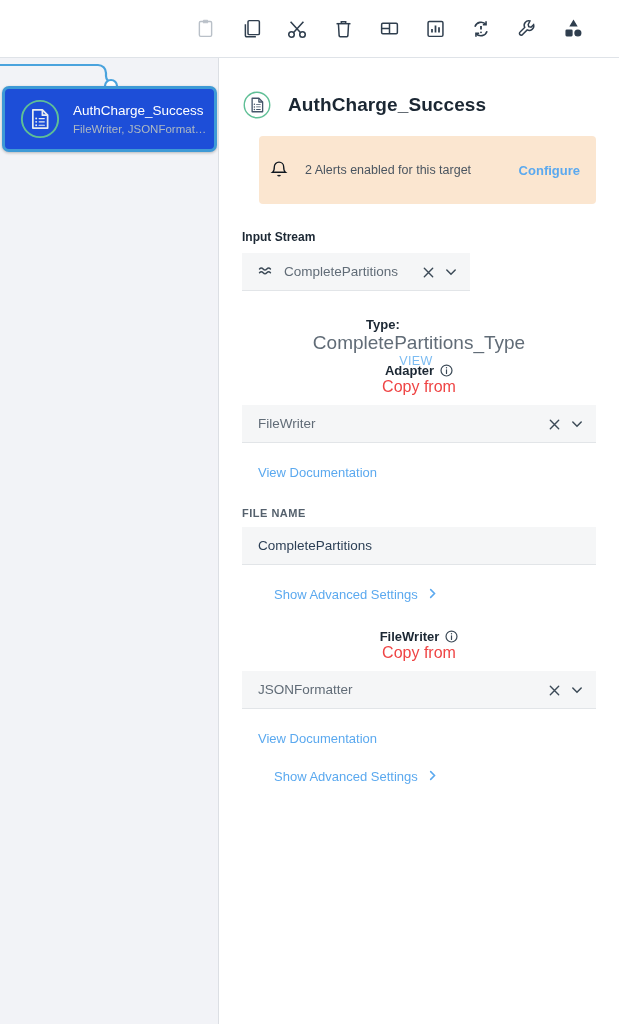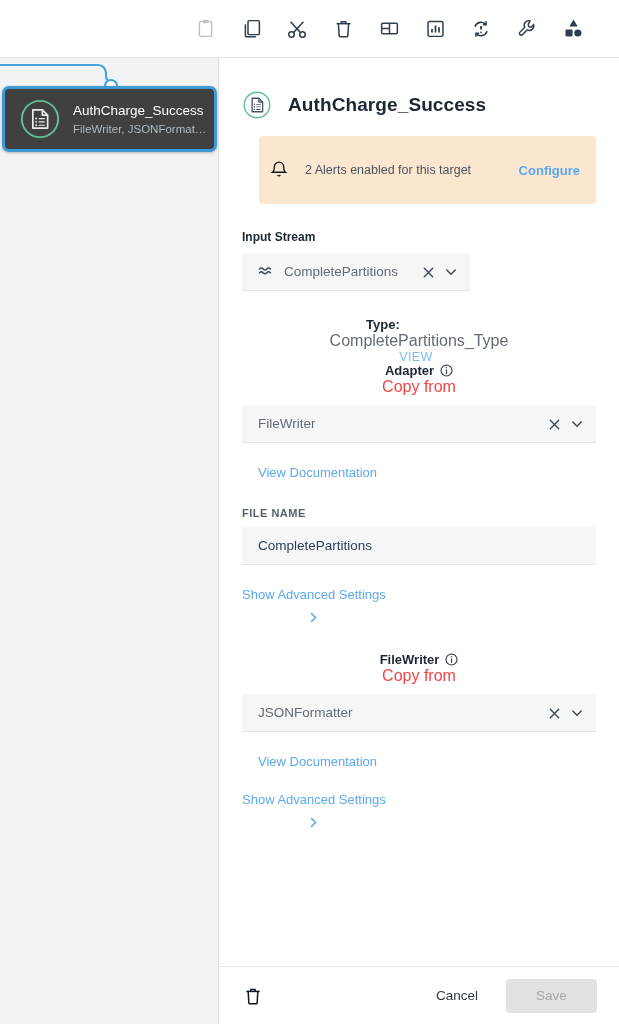--- a/index.html
+++ b/index.html
@@ -34,21 +34,21 @@
     width: 219px; height: 966px;
     background: #f2f3f7;
     border-right: 1px solid #dcdfe4;
     overflow: hidden;
   }
   .connector { position: absolute; top: 0; left: 0; }
 
   .node {
     position: absolute; left: 2px; top: 28px;
     width: 215px; height: 66px;
-    background: #404040;
+    background: #1d4ed8;
     border: 3px solid #3e9ad6;
     border-radius: 7px;
     display: flex; align-items: center;
     padding-left: 14px;
     box-shadow: 0 1px 3px rgba(0,0,0,.25);
   }
   .node-icon { width: 42px; height: 42px; flex: 0 0 42px; }
   .node-text { margin-left: 12px; overflow: hidden; }
   .node-title {
     font-size: 13.5px; color: #ffffff; line-height: 17px;
@@ -122,41 +122,41 @@
   .select-val { font-size: 13.5px; color: #616c77; flex: 1; white-space: nowrap; }
   .sel-actions { display: flex; align-items: center; gap: 9px; color: #3c4a57; }
   .sel-x { width: 13px; height: 13px; cursor: pointer; }
   .sel-caret { width: 14px; height: 14px; cursor: pointer; }
 
   .type-row {
     display: flex; align-items: center;
     margin-top: 26px; height: 20px; flex-direction: column;
   }
   .type-key { font-size: 13px; font-weight: bold; color: #1b2733; width: 106px; }
-  .type-val { font-size: 16px; color: #616c77; flex: 1; text-align: right; }
+  .type-val { font-size: 19px; color: #616c77; flex: 1; text-align: right; }
   .type-view { font-size: 12.5px; color: #7cbcf2; letter-spacing: .4px; cursor: pointer; margin-right: 6px;}
 
   .doc-link {
     font-size: 13px; color: #5ba9ef; cursor: pointer;
     margin-top: 22px; margin-left: 16px; display: inline-block;
   }
   .field-label {
     font-size: 11px; font-weight: bold; color: #55616d;
     letter-spacing: .5px; margin-top: 26px; margin-bottom: 8px;
   }
   .text-field {
     background: #f5f6f7; border-bottom: 1px solid #e2e5e8;
     height: 38px; display: flex; align-items: center;
     padding: 0 16px;
     font-size: 13.5px; color: #2c3f55;
   }
   .adv-link {
-    margin-top: 22px; margin-left: 0;
+    margin-top: 22px; margin-left: 32px;
     display: inline-flex; align-items: center; gap: 9px;
-    font-size: 13px; color: #5ba9ef; cursor: pointer; flex-direction: column;
+    font-size: 13px; color: #5ba9ef; cursor: pointer;
   }
   .adv-link svg { width: 11px; height: 11px; }
 
   
   .footer {
     height: 58px; border-top: 1px solid #e4e7ea;
     display: flex; align-items: center;
     padding: 0 22px 0 24px;
     background: #fff;
   }
@@ -427,27 +427,15 @@
         <span>Show Advanced Settings</span>
         <span>
           <svg viewBox="0 0 12 12" fill="none" stroke="currentColor" stroke-width="1.7" stroke-linecap="round">
             <path d="M4 1.8 8.2 6 4 10.2"></path>
             </svg>
         </span>
       </span>
 
     </div>
 
-    <div class="footer">
-      <span class="trash-btn">
-        <svg viewBox="0 0 24 24" width="20" height="22" fill="none" stroke="currentColor" stroke-width="1.8">
-          <path d="M4 6.5h16"></path>
-          <path d="M9.5 6.5V4.2h5v2.3"></path>
-          <path d="M6.2 6.5 7 20.2a1.2 1.2 0 0 0 1.2 1.1h7.6a1.2 1.2 0 0 0 1.2-1.1l.8-13.7"></path>
-        </svg>
-      </span>
-      <span class="foot-spacer"></span>
-      <button class="btn-cancel">Cancel</button>
-      <button class="btn-save" disabled="">Save</button>
-    </div>
   </div>
 
 </div>
 
 </body></html>

